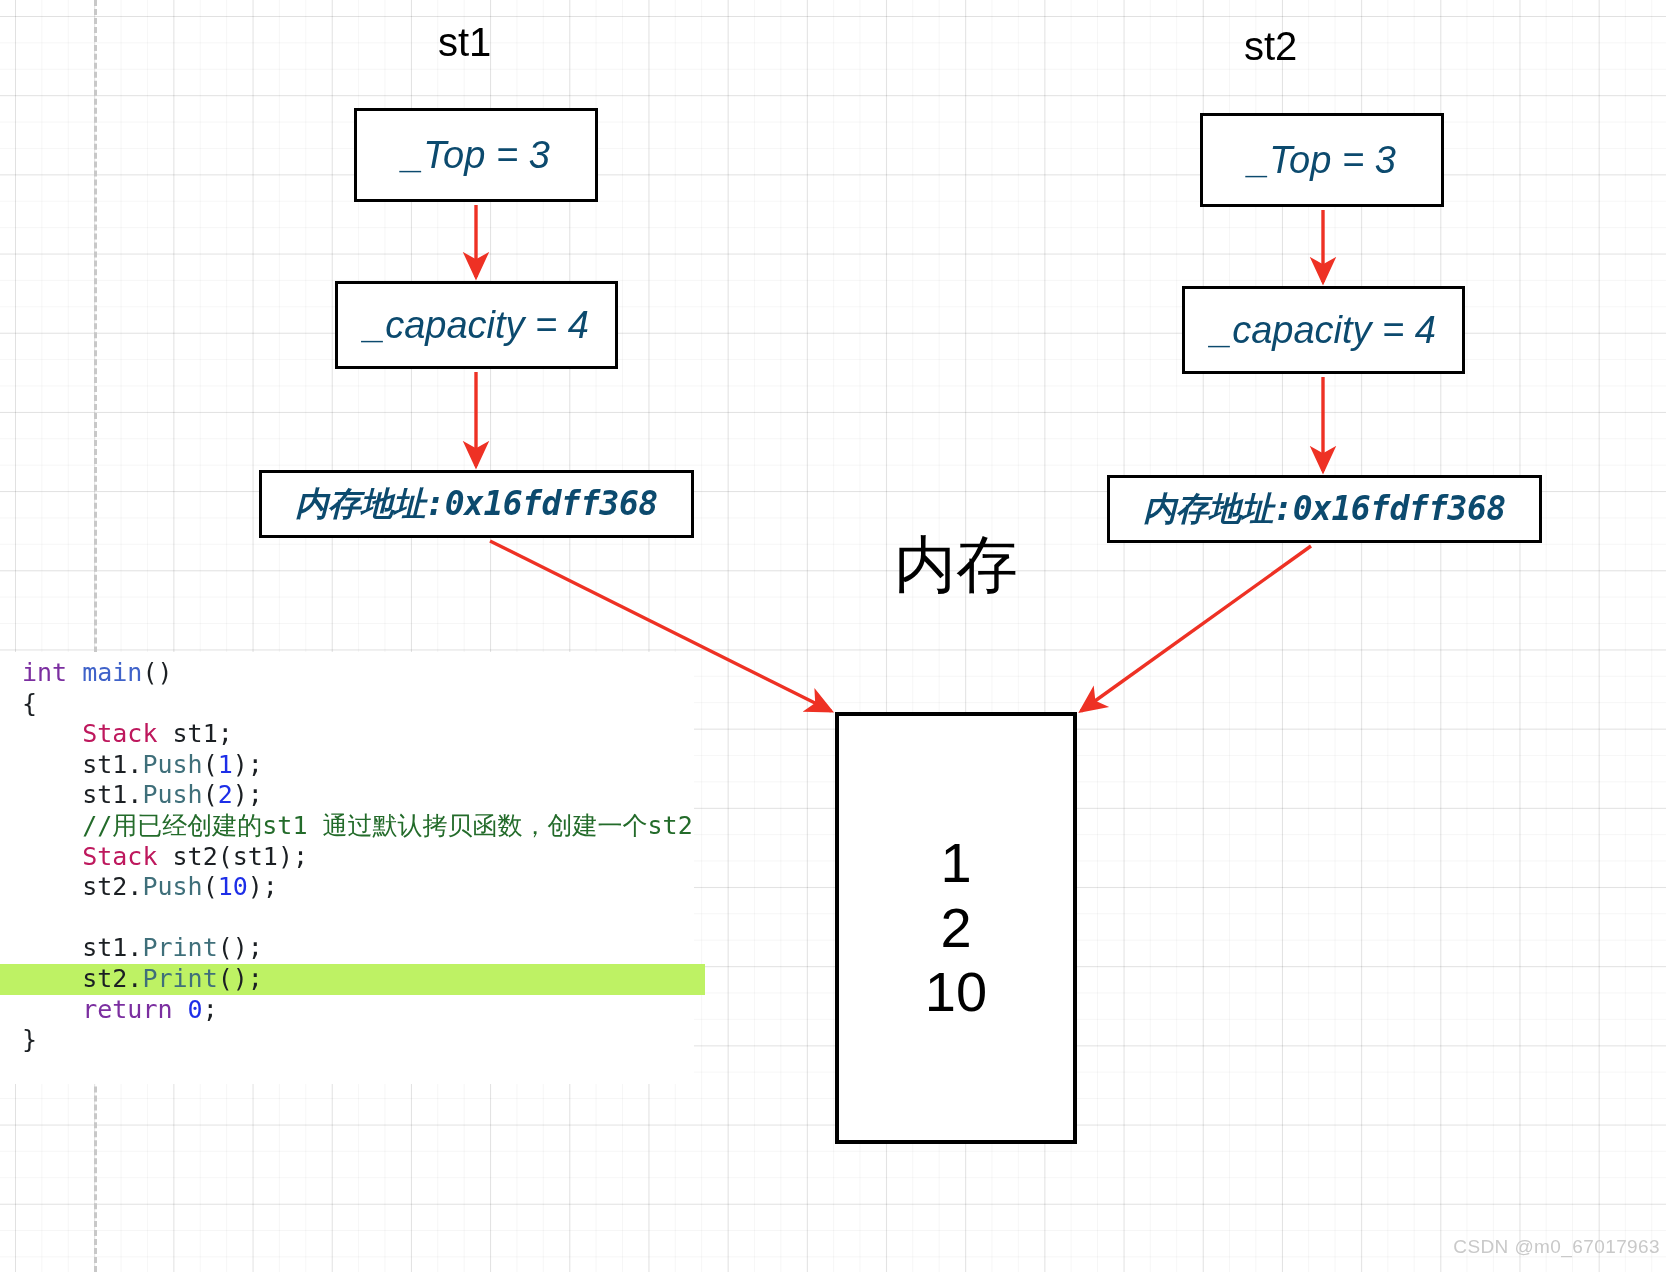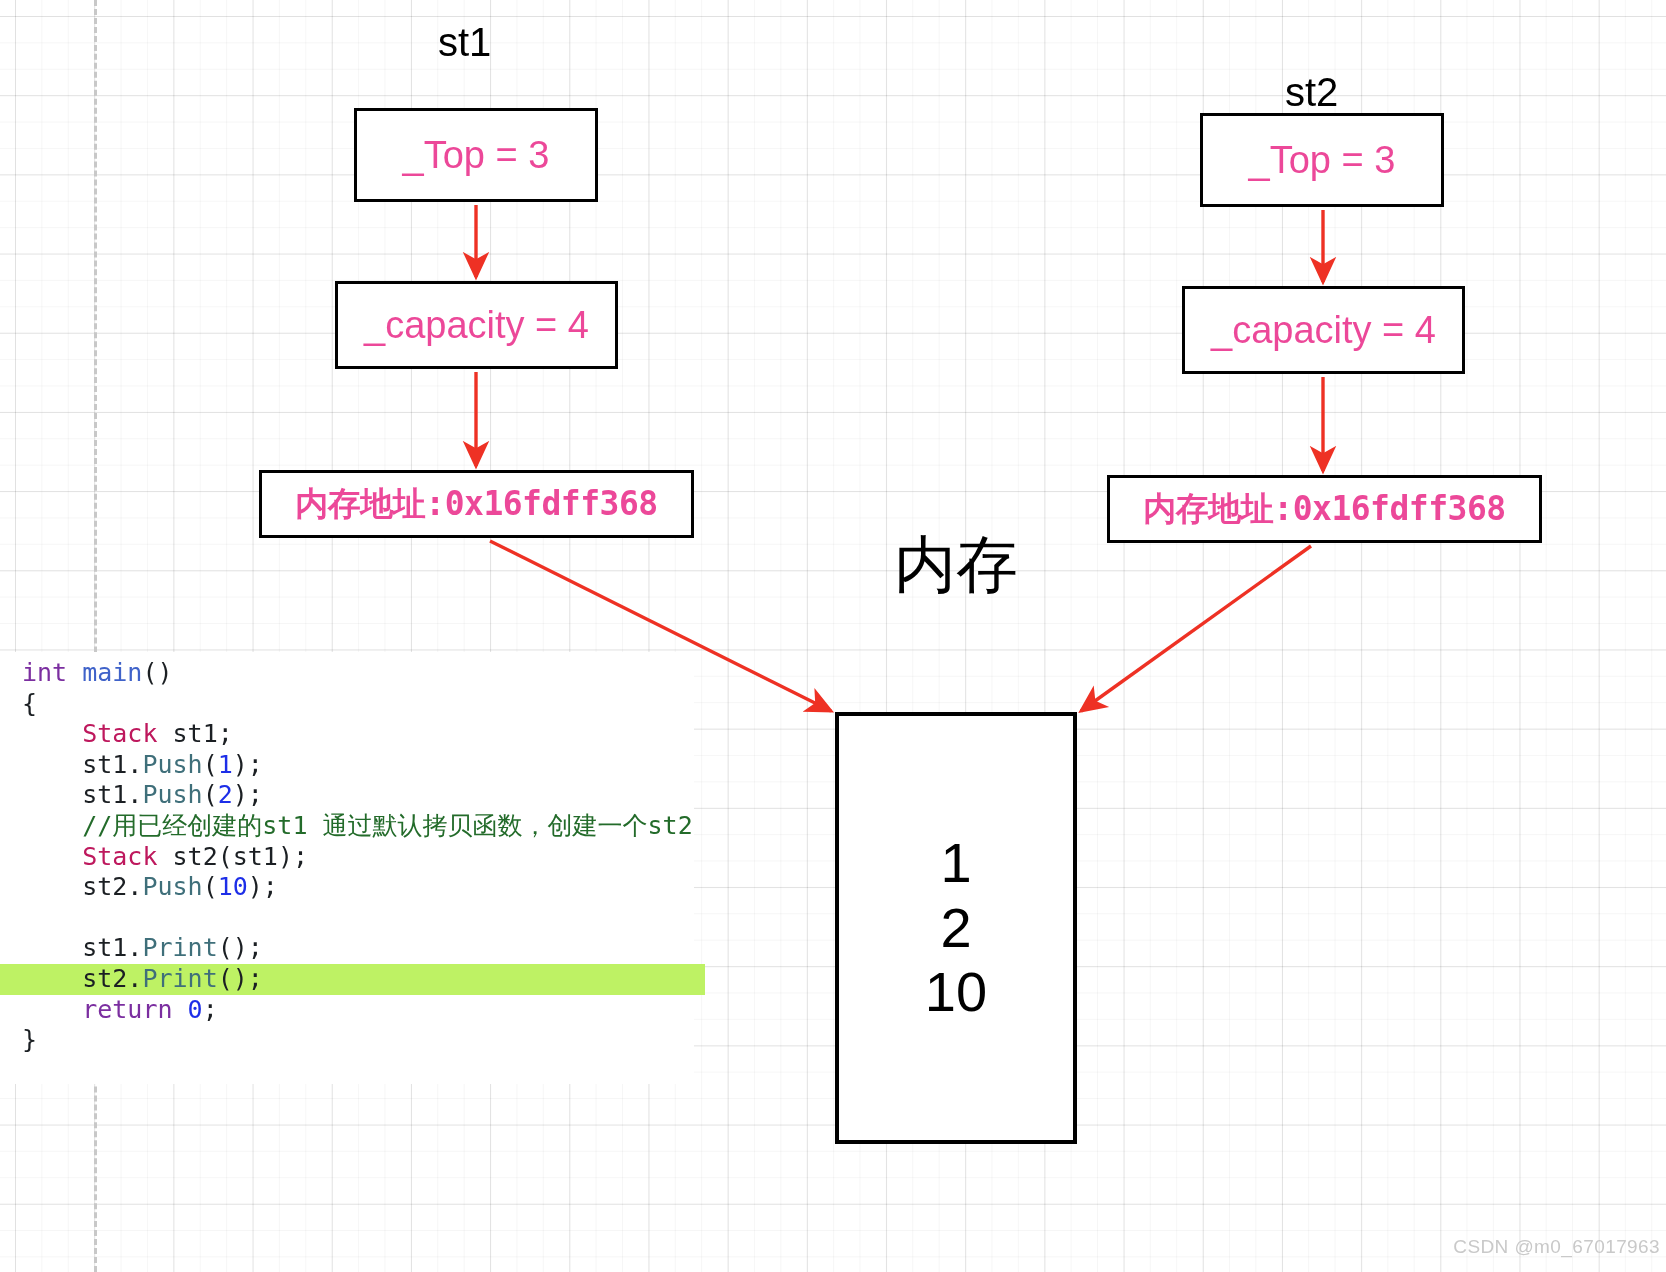--- a/index.html
+++ b/index.html
@@ -51,23 +51,24 @@
 
   
   .field-box {
     position: absolute;
     box-sizing: border-box;
     background: #ffffff;
     border: 3px solid #000000;
     display: flex;
     align-items: center;
     justify-content: center;
-    color: #ec4899;
+    color: #0c4a6e;
     white-space: nowrap;
     font-family: "Liberation Sans", sans-serif;
+    font-style: italic;
   }
   .field-box.mono {
     font-family: "DejaVu Sans Mono", "Liberation Mono", monospace;
     font-weight: bold;
     letter-spacing: -0.5px;
   }
 
   
   #memory-block {
     position: absolute;
@@ -162,21 +163,21 @@
   <div class="margin-rule"></div>
 
   <div class="var-label" style="left:438px; top:22px;">st1</div>
 
   <div class="field-box" style="left:354px; top:108px; width:244px; height:94px; font-size:38px;">_Top = 3</div>
 
   <div class="field-box" style="left:335px; top:281px; width:283px; height:88px; font-size:38px;">_capacity = 4</div>
 
   <div class="field-box mono" style="left:259px; top:470px; width:435px; height:68px; font-size:33px;">内存地址:0x16fdff368</div>
 
-  <div class="var-label" style="left:1285px; top:26px;margin-top:46px;">st2</div>
+  <div class="var-label" style="left:1244px; top:26px;">st2</div>
 
   <div class="field-box" style="left:1200px; top:113px; width:244px; height:94px; font-size:38px;">_Top = 3</div>
 
   <div class="field-box" style="left:1182px; top:286px; width:283px; height:88px; font-size:38px;">_capacity = 4</div>
 
   <div class="field-box mono" style="left:1107px; top:475px; width:435px; height:68px; font-size:33px;">内存地址:0x16fdff368</div>
 
   <div id="memory-label">内存</div>
 
   <div id="memory-block">

